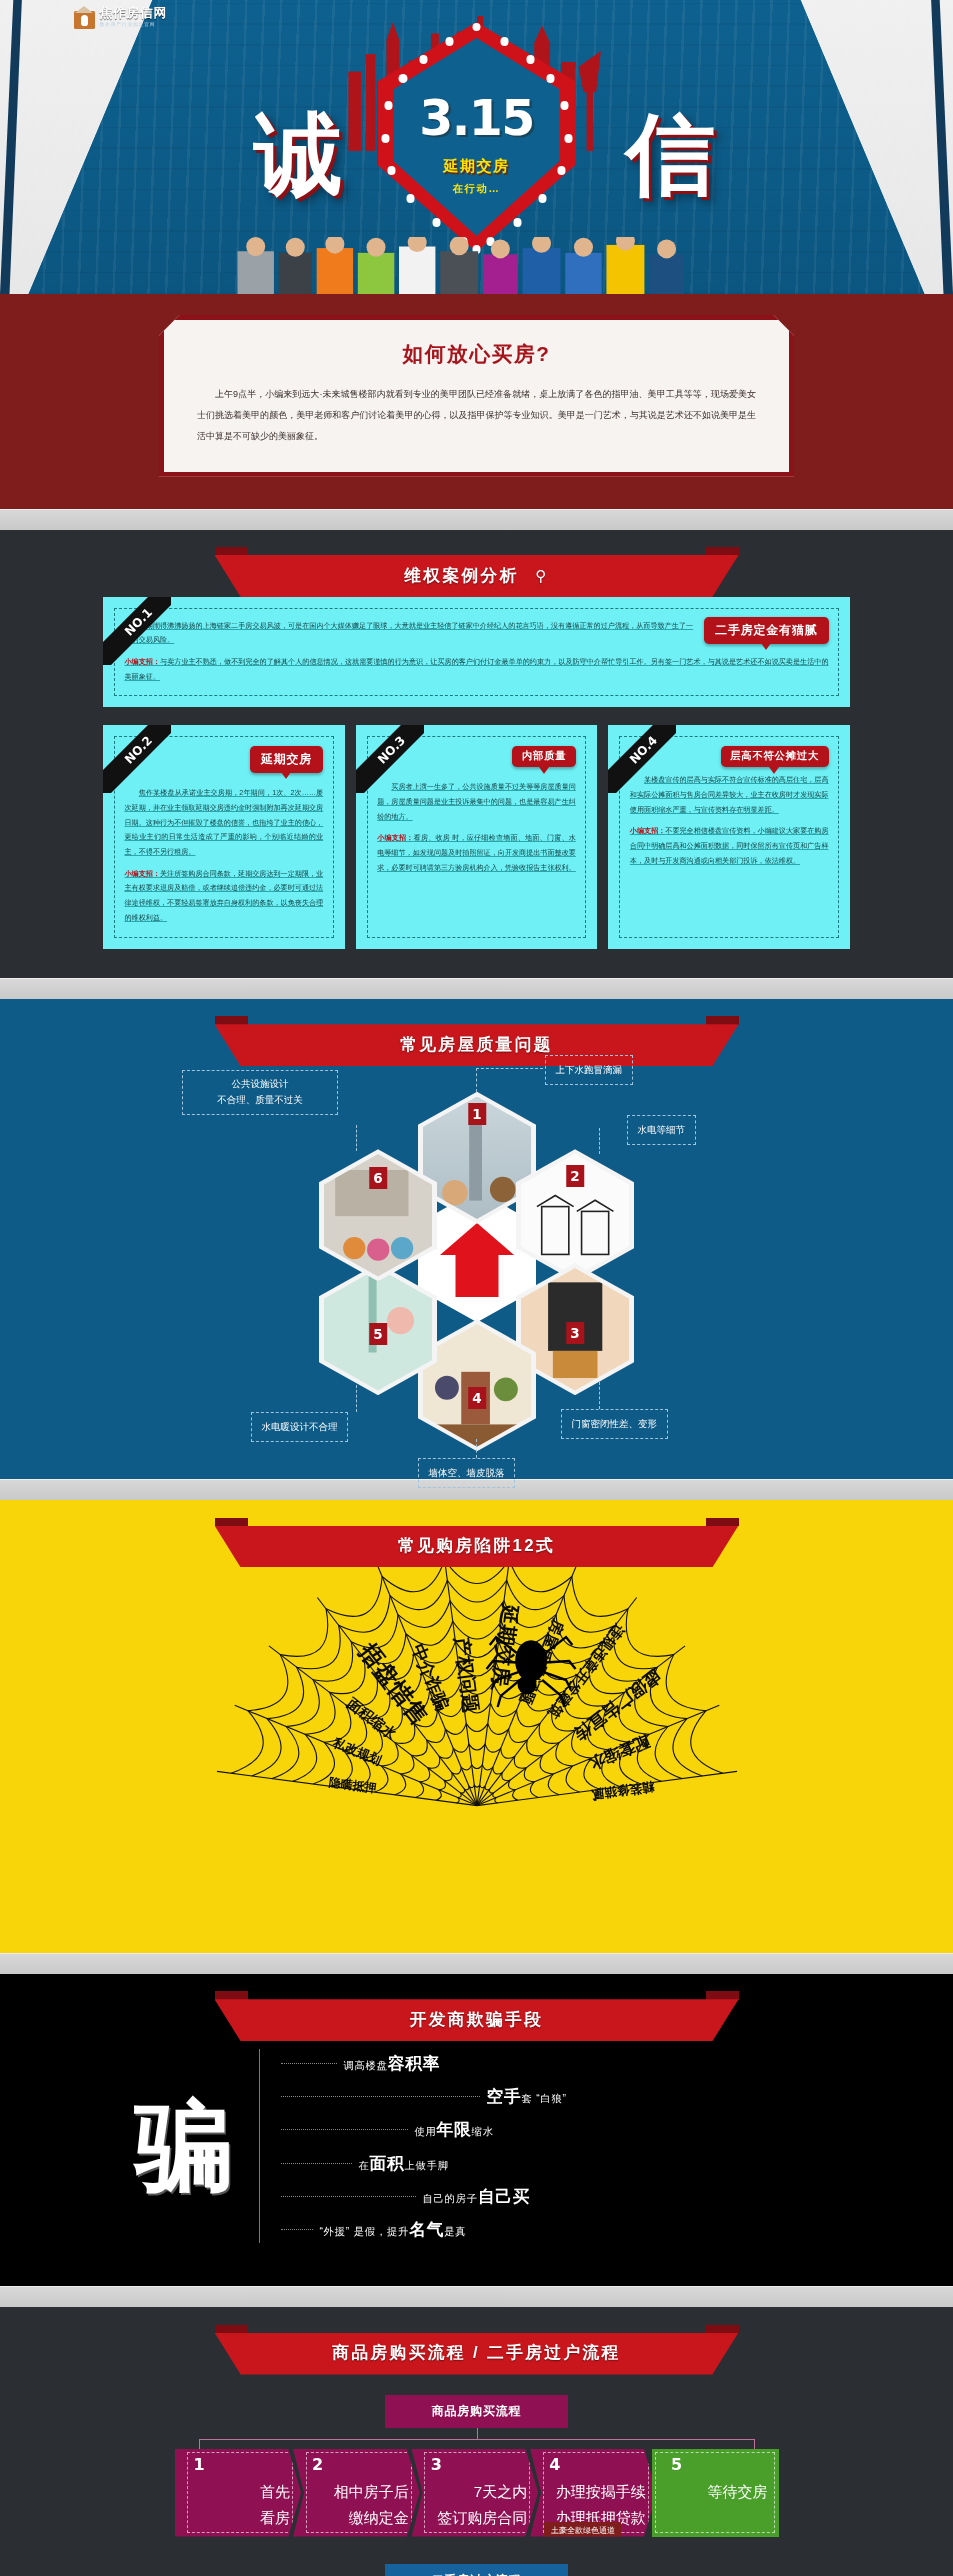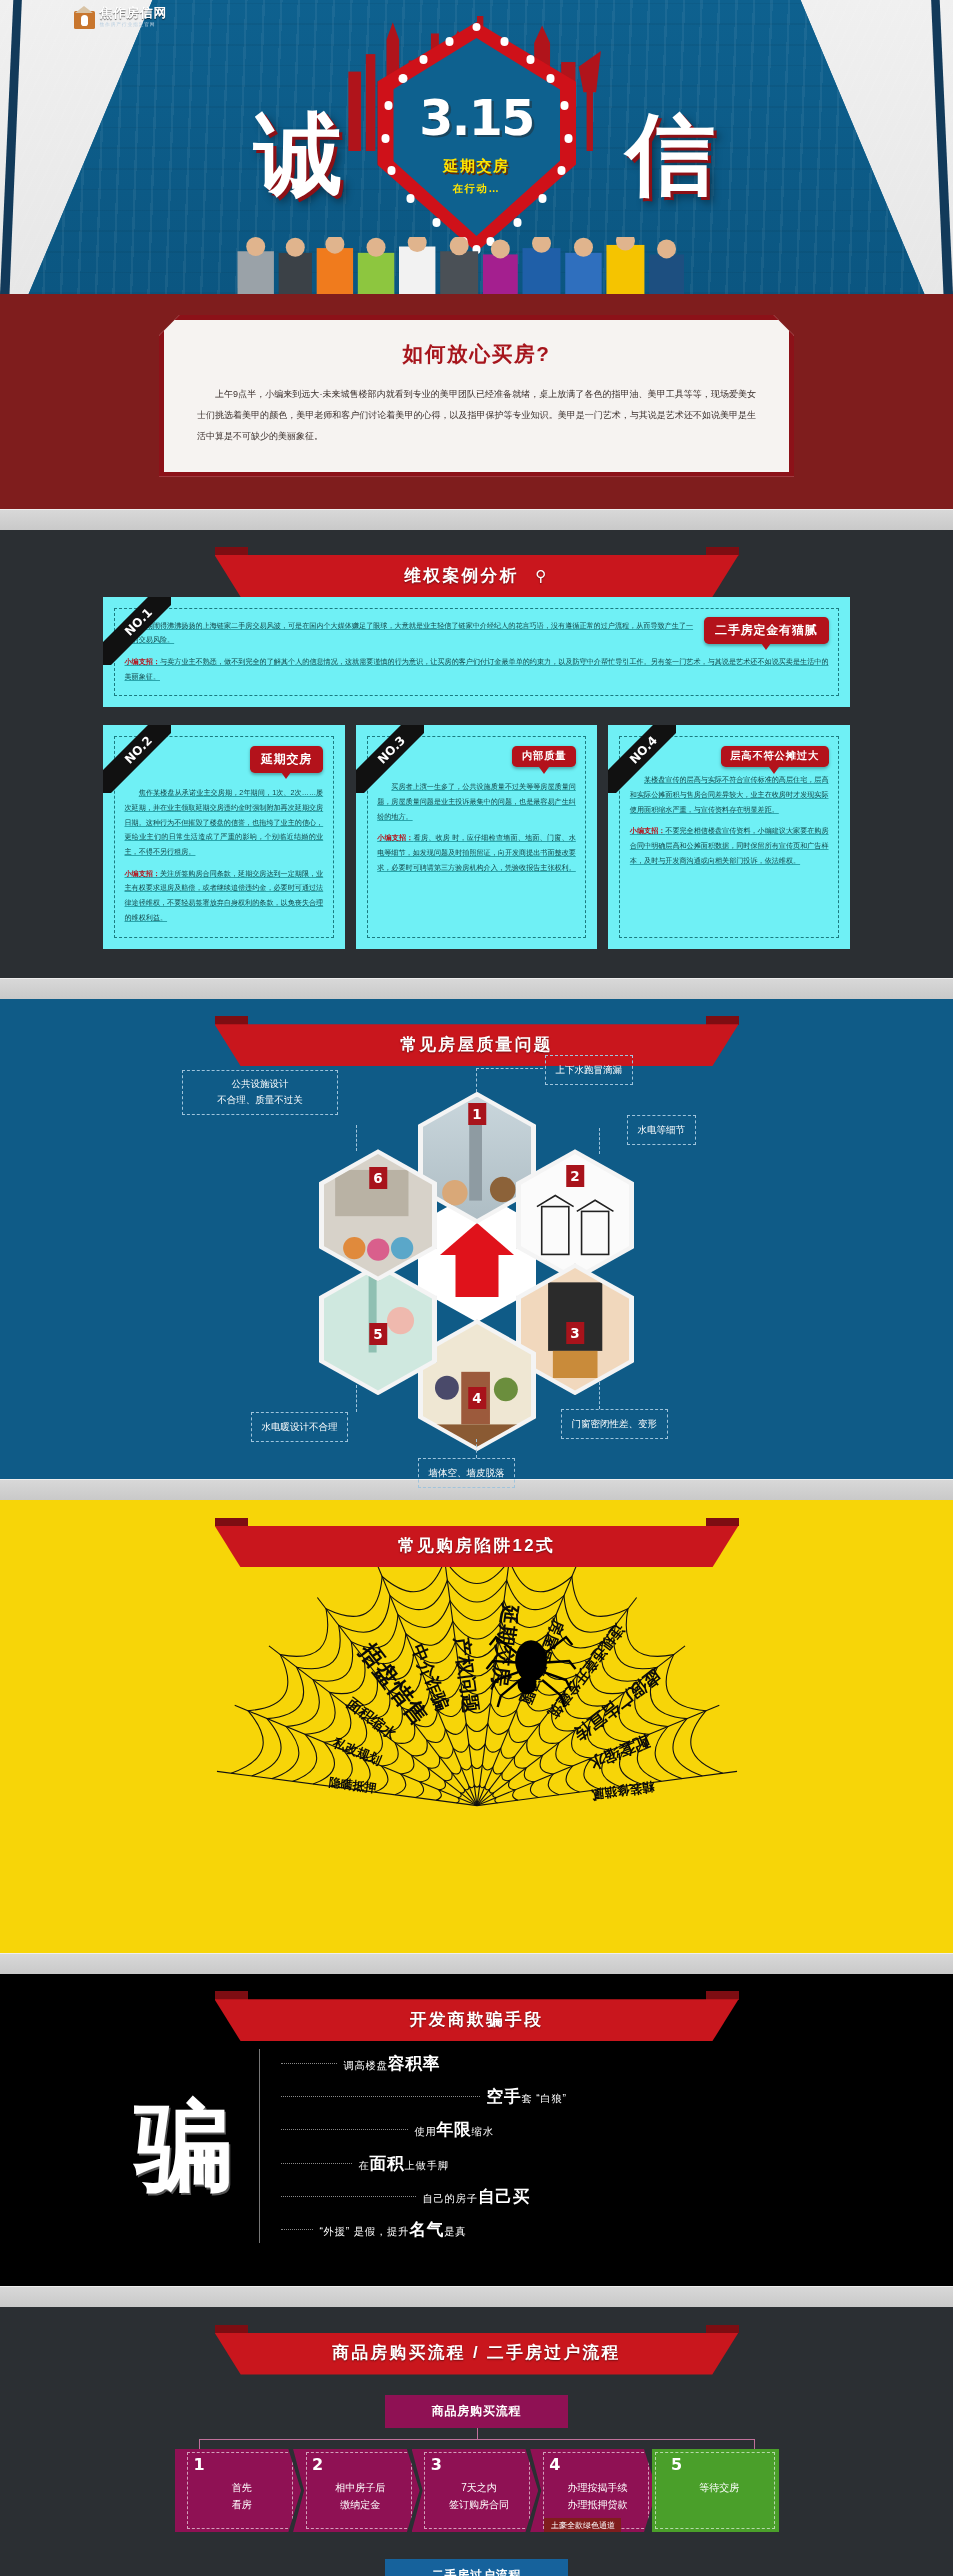--- a/index.html
+++ b/index.html
@@ -235,21 +235,21 @@
   .flow-connect .r{position:absolute;right:0;top:10.3px;height:10.3px;border-left:0.8px solid #c0709b;}
   .flow{ width:604px; margin:0 auto; display:flex; align-items:stretch; }
   .step{
     position:relative;flex:1 1 0;background:#8f1154;color:#fff;min-height:83px;
     clip-path:polygon(0 0, calc(100% - 12.7px) 0, 100% 50%, calc(100% - 12.7px) 100%, 0 100%, 11px 50%);
     margin-left:-8px; padding:6.4px 11px 6.4px 19px;
   }
   .step:first-child{ margin-left:0; clip-path:polygon(0 0, calc(100% - 12.7px) 0, 100% 50%, calc(100% - 12.7px) 100%, 0 100%);}
   .step .dash{ position:absolute; inset:3.2px 8px 3.2px 12.7px; border:0.8px dashed rgba(255,255,255,.6);}
   .step .n{ font-size:16px; font-weight:bold; font-family:"DejaVu Sans", sans-serif;}
-  .step .tx{ font-size:10px; line-height:1.7; text-align:center; margin-top:4.8px;}
+  .step .tx{ font-size:15px; line-height:1.7; text-align:right; margin-top:4.8px;}
   .step.green{ background:#4a9f2a; clip-path:none; margin-left:-4.8px; }
   .step.green .dash{ inset:3.2px; }
   .green-note{
     position:absolute;left:14.3px;bottom:-1.6px;background:#7f1d1d;color:#fff;
     font-size:8px;padding:2.4px 6.4px;z-index:5;white-space:nowrap;
   }
 </style>
 </head>
 <body>
 

